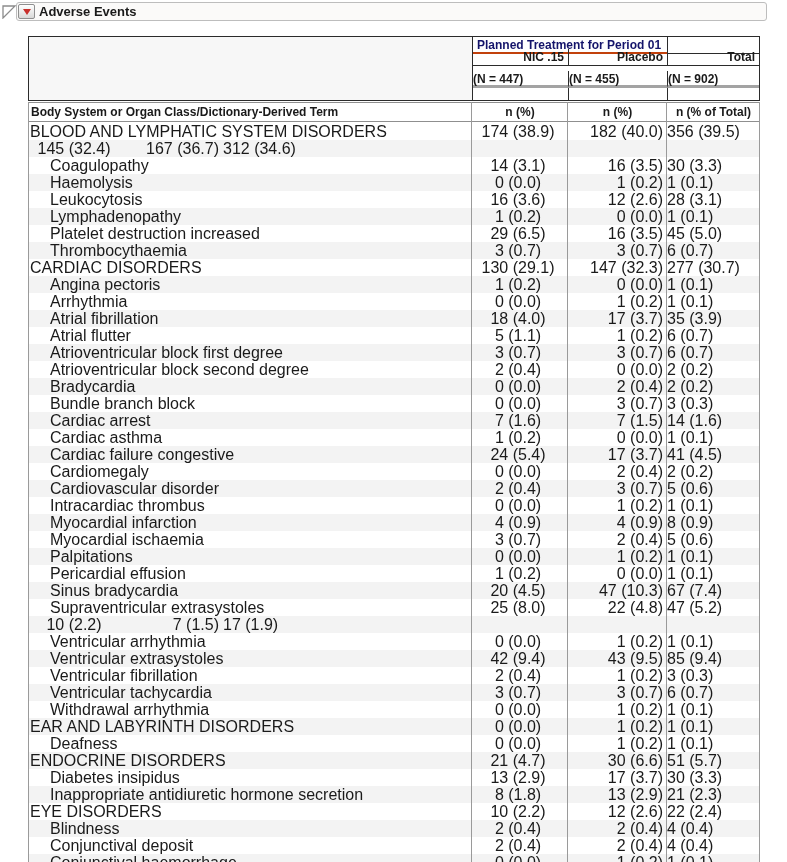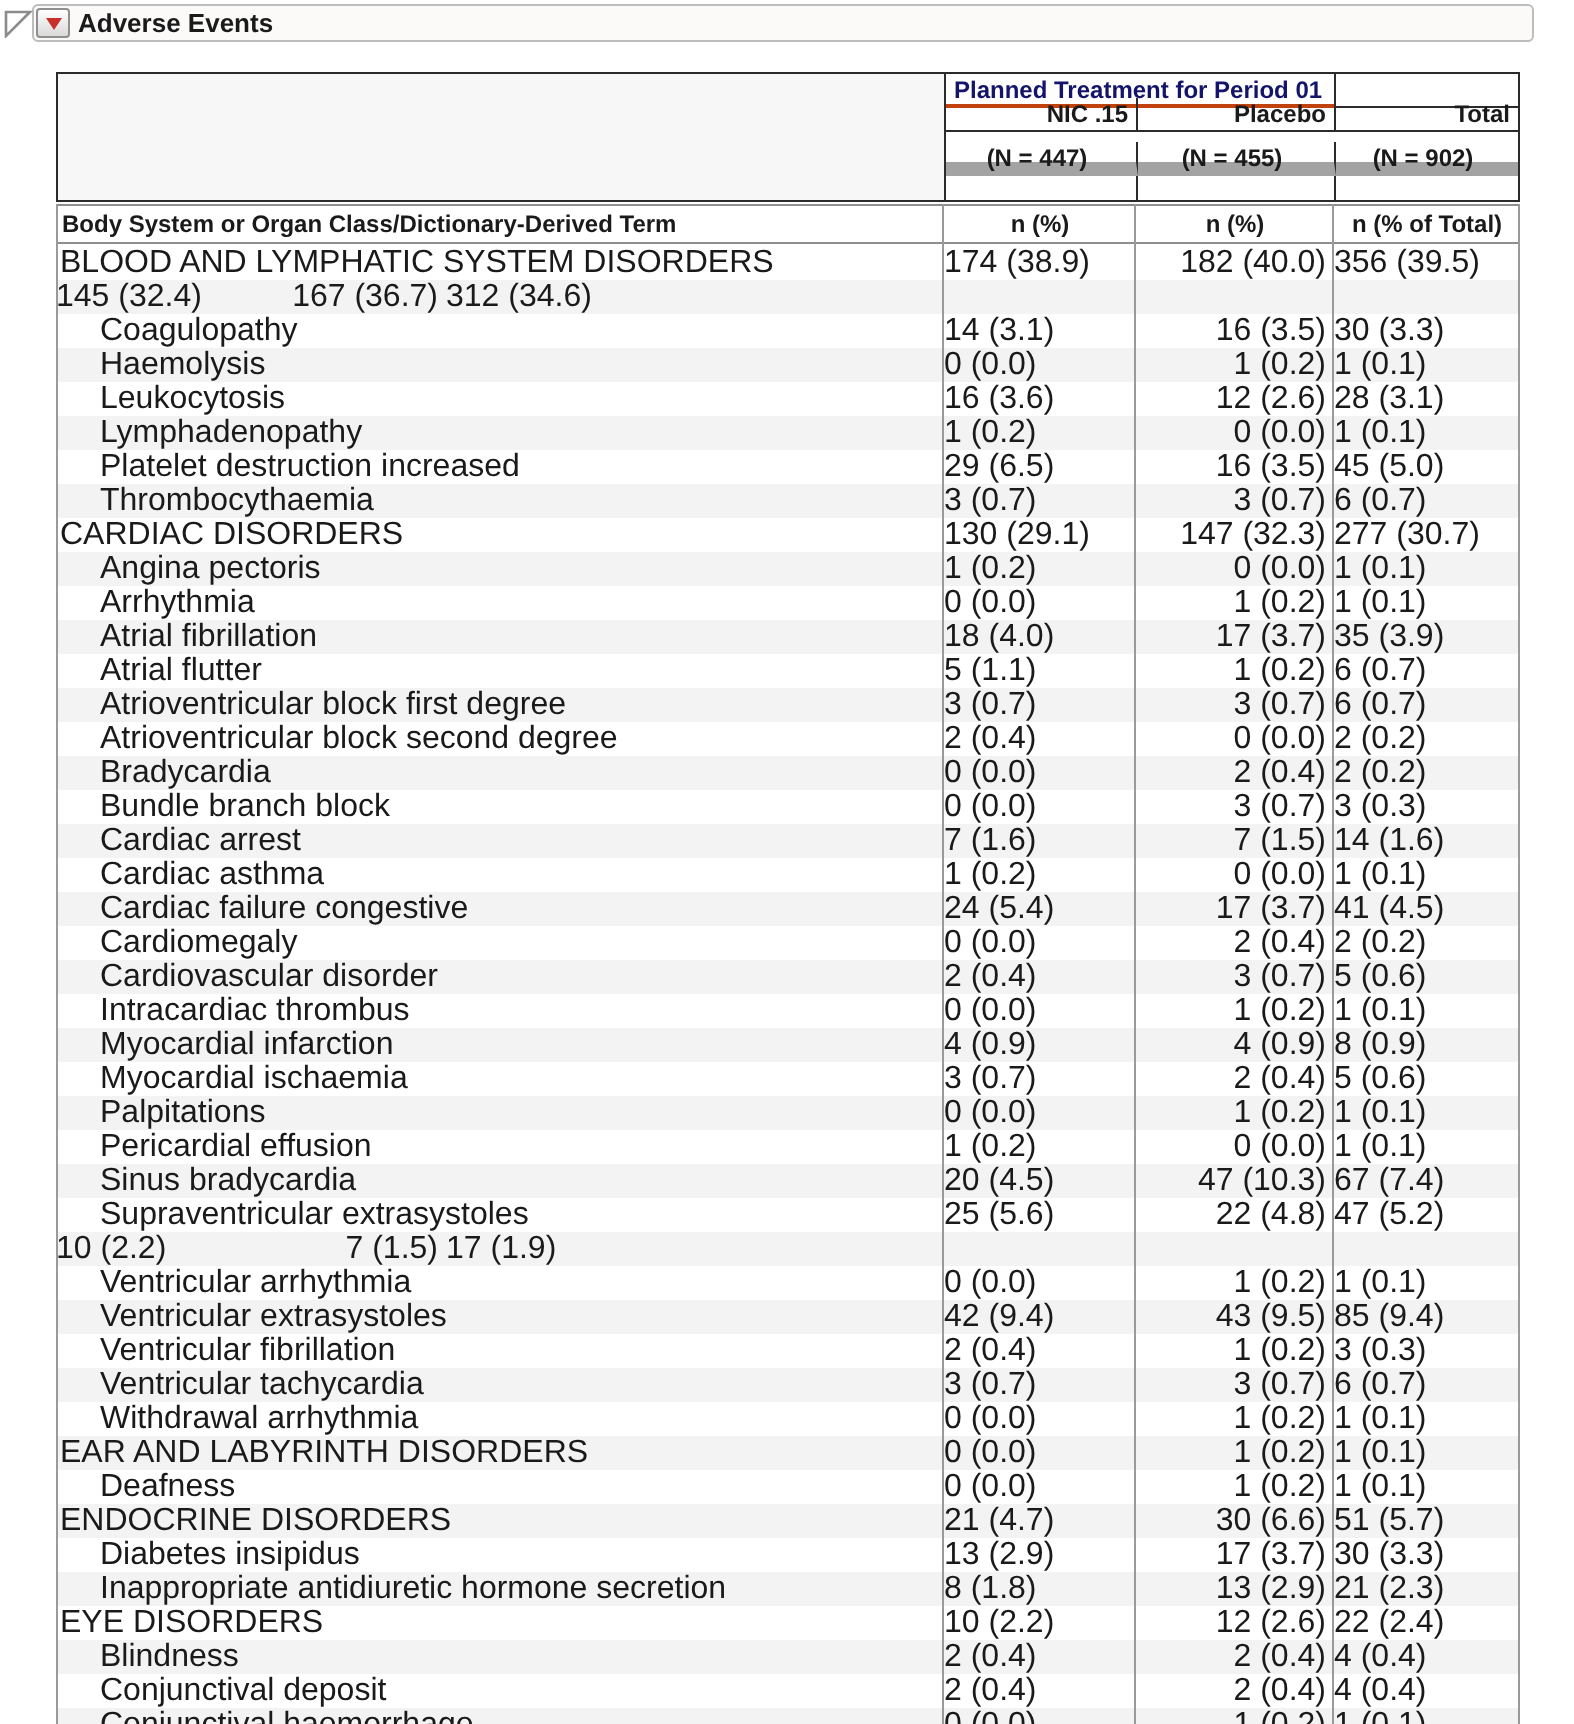--- a/index.html
+++ b/index.html
@@ -21,21 +21,21 @@
 
   
   #header-grid { left:28px; top:36px; width:732px; height:65px; border:1px solid #2b2b2b; }
   #header-grid .cell { position:absolute; font-size:12px; font-weight:bold; line-height:16px; }
   #hg-rowlabel { left:0; top:0; width:444px; height:63px; background:#f7f7f7;
                  border-right:1px solid #2b2b2b; }
   #hg-span { left:444px; top:0; width:195px; height:17px; border-right:1px solid #2b2b2b;
              border-bottom:2px solid #c2410c; padding-left:4px; color:#14146a; }
   #hg-span-total { left:639px; top:0; width:91px; height:17px; border-bottom:1px solid #2b2b2b; }
   .hg-r2 { top:12px; height:17px; border-bottom:1px solid #2b2b2b; text-align:right; padding-right:4px; }
-  .hg-r3 { top:34px; height:17px; border-bottom:7px solid #a3a3a3; text-align:center; padding-right:4px; }
+  .hg-r3 { top:34px; height:17px; border-bottom:3px solid #a3a3a3; text-align:left; padding-right:4px; }
   .hg-r4 { top:51px; height:12px; }
   .hg-c2 { left:444px; width:96px; }
   .hg-c3 { left:540px; width:99px; }
   .hg-c4 { left:639px; width:91px; }
   .brt { border-right:1px solid #2b2b2b; }
 
   
   #body-header { left:28px; top:102px; width:732px; height:20px; background:#ffffff;
                  border-top:1px solid #8f8f8f; border-bottom:1px solid #8f8f8f;
                  display:flex; font-size:12px; font-weight:bold; line-height:18px; }
@@ -43,21 +43,21 @@
   #body-header .bh2 { width:96px; text-align:center; }
   #body-header .bh3 { width:99px; text-align:center; }
   #body-header .bh4 { width:93px; text-align:center; }
 
   
   #rows { left:28px; top:123px; width:732px; }
   .trow { display:flex; height:17px; font-size:16px; line-height:17px; background:#ffffff; }
   .trow.alt { background:#f3f3f3; }
   .trow .c1 { width:444px; padding-left:2px; white-space:nowrap; overflow:hidden; }
   .trow .c1.ind { padding-left:22px; }
-  .trow .c2 { width:96px; text-align:left; padding-right:4px; }
+  .trow .c2 { width:96px; text-align:center; padding-right:4px; }
   .trow .c3 { width:99px; text-align:right; padding-right:4px; }
   .trow .c4 { width:93px; text-align:left; padding-right:4px; }
 
   
   .gridline { position:absolute; top:102px; width:1px; height:760px; background:#9a9a9a;
               pointer-events:none; }
 </style>
 </head>
 <body>
 
@@ -262,21 +262,21 @@
       <div class="c4">1 (0.1)</div>
     </div>
     <div class="trow alt">
       <div class="c1 ind">Sinus bradycardia</div>
       <div class="c2">20 (4.5)</div>
       <div class="c3">47 (10.3)</div>
       <div class="c4">67 (7.4)</div>
     </div>
     <div class="trow">
       <div class="c1 ind">Supraventricular extrasystoles</div>
-      <div class="c2">25 (5.6)</div>
+      <div class="c2">25 (8.0)</div>
       <div class="c3">22 (4.8)</div>
       <div class="c4">47 (5.2)</div>
     </div>
     <div class="trow alt">
       <div class="c2">10 (2.2)</div>
       <div class="c3">7 (1.5)</div>
       <div class="c4">17 (1.9)</div>
     </div>
     <div class="trow">
       <div class="c1 ind">Ventricular arrhythmia</div>

